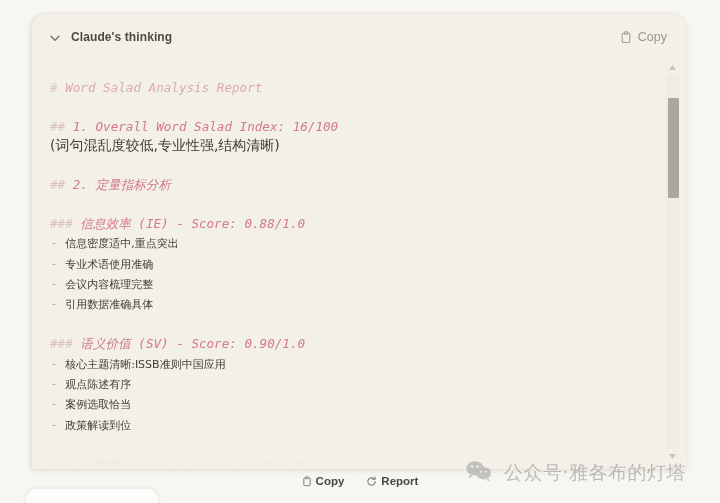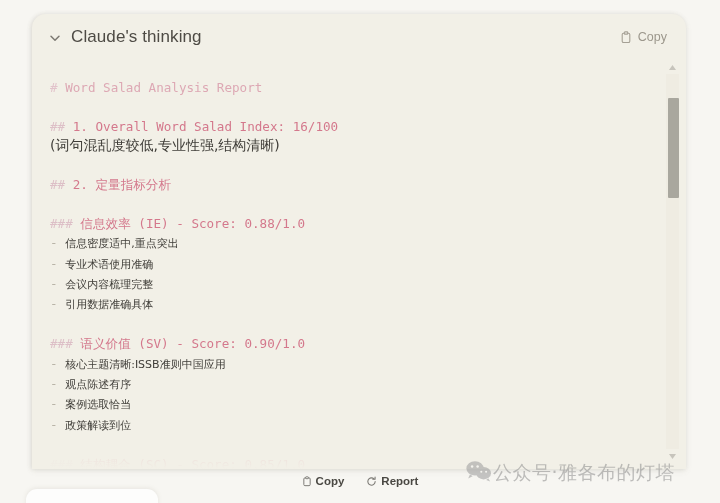--- a/index.html
+++ b/index.html
@@ -48,22 +48,22 @@
   .chev {
     width: 14px;
     height: 14px;
     flex: 0 0 auto;
     margin-right: 9px;
     position: relative;
     top: 1px;
   }
   .chev svg { display: block; }
   #thinking-title {
-    font-size: 17px;
-    font-weight: 400;
+    font-size: 12px;
+    font-weight: 700;
     color: #4e4b45;
     letter-spacing: 0.1px;
     white-space: nowrap;
   }
   #copy-top {
     margin-left: auto;
     display: flex;
     align-items: center;
     gap: 6px;
     color: #9c978c;
@@ -90,21 +90,21 @@
     right: 28px;
     padding: 18px 16px 0 18px;
     box-sizing: border-box;
     font-family: "DejaVu Sans Mono", "Liberation Mono", monospace;
     font-size: 12.6px;
     line-height: 19.4px;
     white-space: pre;
   }
   .blank { height: 19.4px; }
 
-  .h1, .h2, .h3 { color: #d4788c; }
+  .h1, .h2, .h3 { color: #d4788c; font-style: italic; }
   .h1 { color: #dda8b4; }
   .hashmark { color: #e2c3cb; }
   .hash-dim { color: #ddbfc7; }
   .cn-note {
     color: #3f3d38;
     font-family: "DejaVu Sans", sans-serif;
     font-size: 14px;
   }
   .li {
     color: #3f3d38;
@@ -187,21 +187,21 @@
   }
   #bottom-actions svg { display: block; opacity: .75; }
 
   
   #watermark {
     position: absolute;
     left: 466px;
     top: 460px;
     display: flex;
     align-items: center;
-    gap: 1px;
+    gap: 12px;
     opacity: 0.55;
     pointer-events: none;
   }
   #wm-text {
     font-family: "DejaVu Sans", sans-serif;
     font-size: 19px;
     color: #8e8e8e;
     white-space: nowrap;
     letter-spacing: 0.5px;
   }

